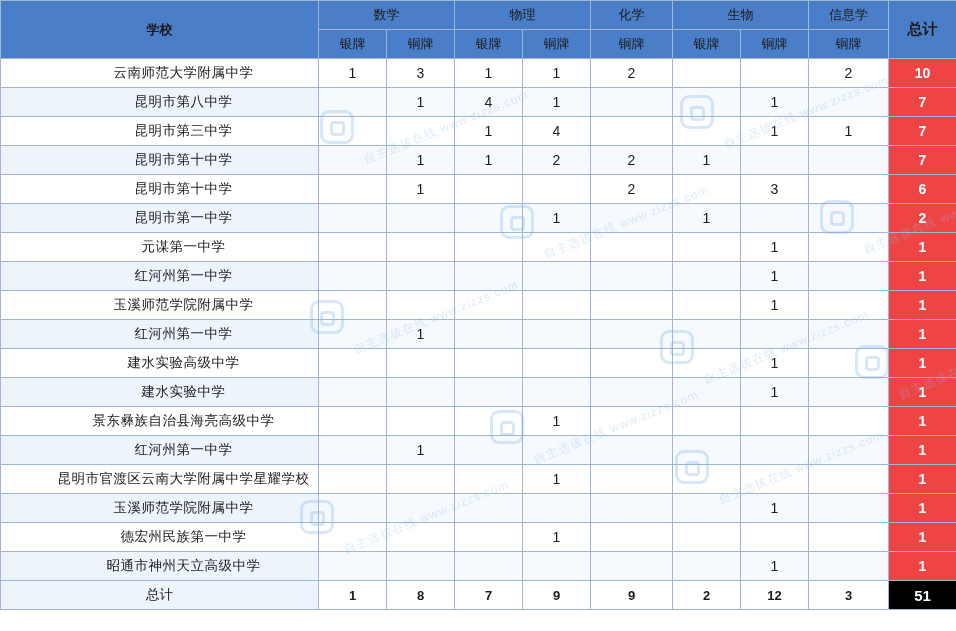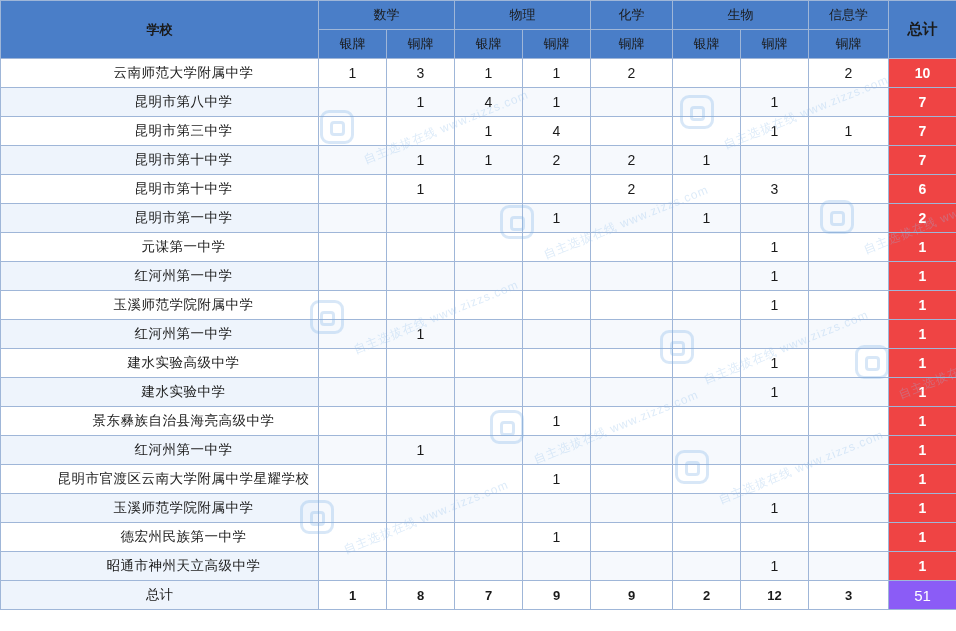--- a/index.html
+++ b/index.html
@@ -82,23 +82,23 @@
     background: #ffffff;
     font-weight: bold;
     font-size: 14px;
   }
   tfoot td.school {
     background: #eef4fc;
     font-weight: normal;
     font-size: 13.5px;
   }
   tfoot td.total {
-    background: #8b5cf6;
+    background: #000000;
     color: #ffffff;
-    font-weight: normal;
+    font-weight: bold;
     font-size: 15px;
   }
   
   .wm {
     position: absolute;
     z-index: 5;
     pointer-events: none;
     opacity: 0.30;
     user-select: none;
   }

